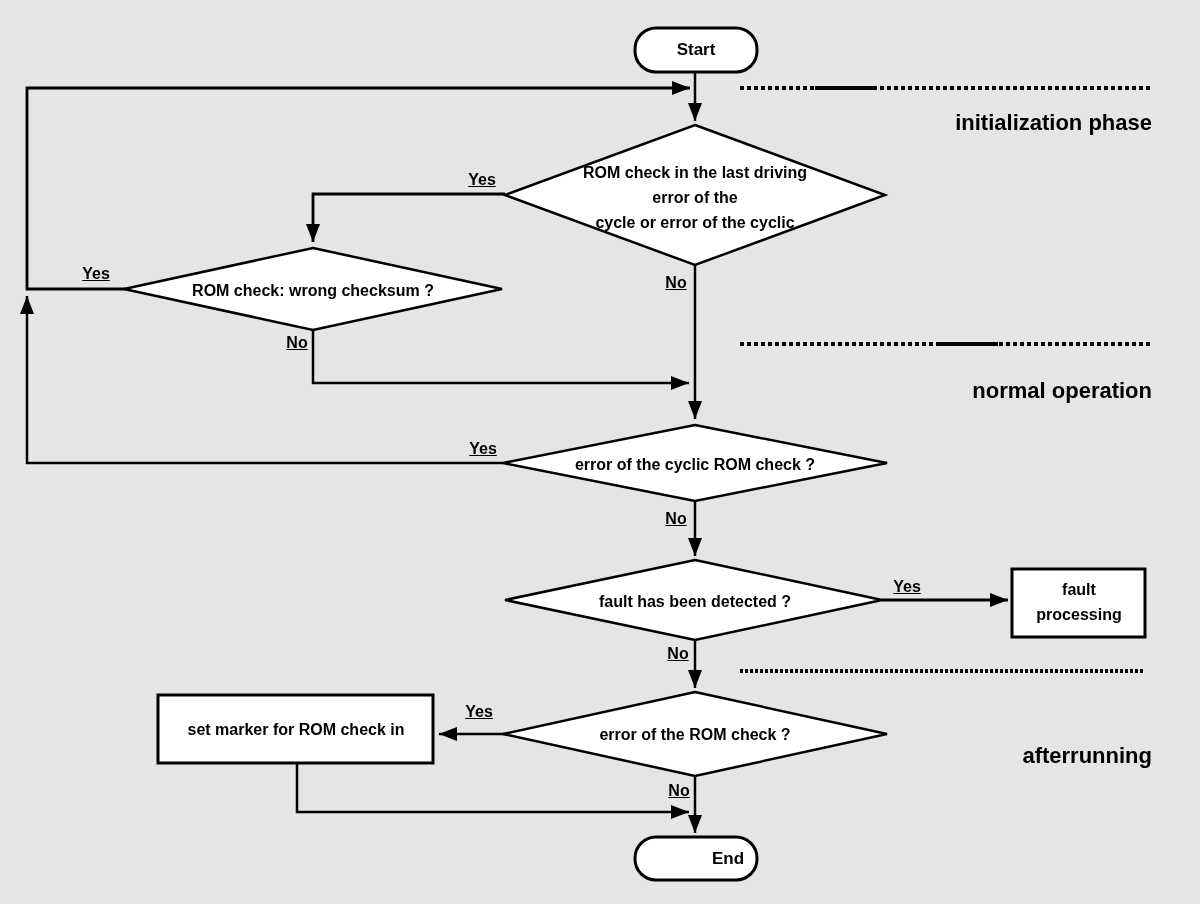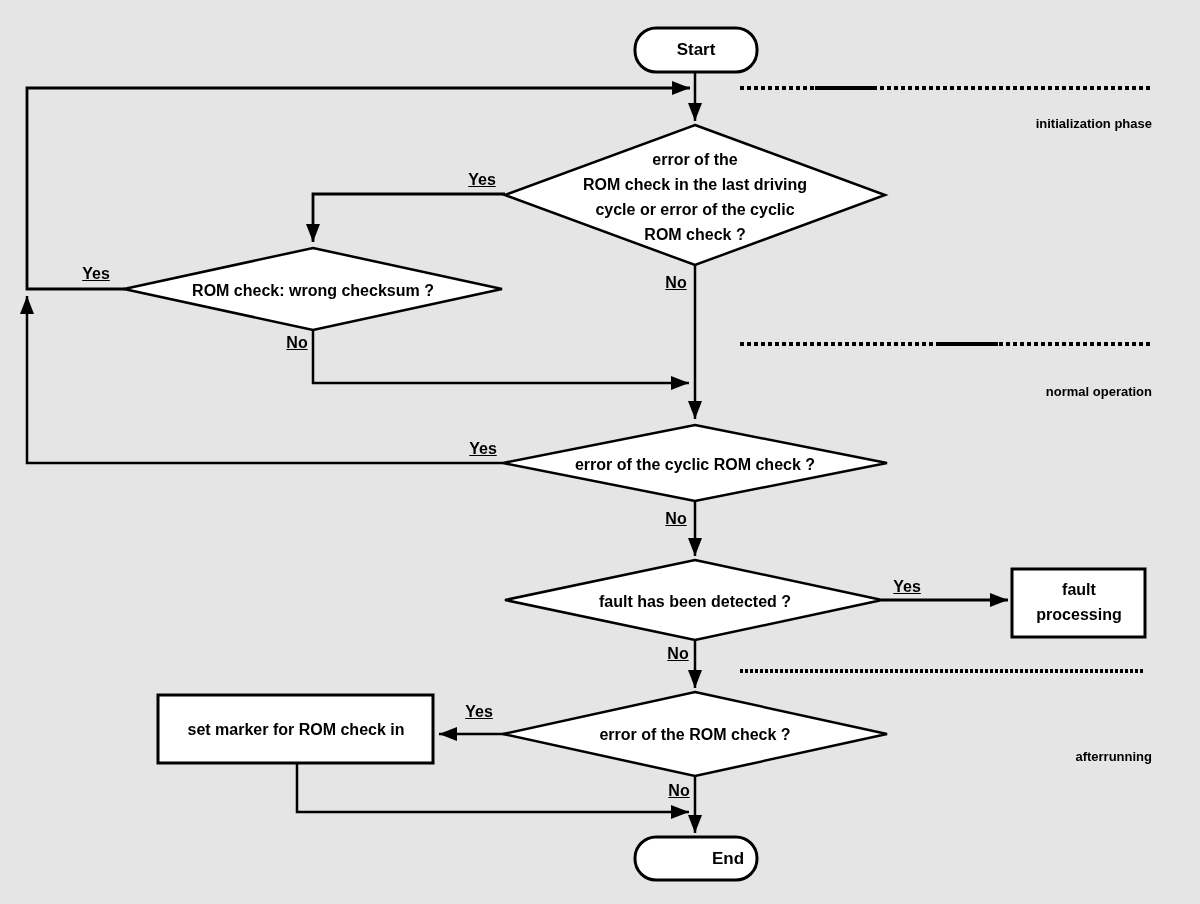--- a/index.html
+++ b/index.html
@@ -7,21 +7,21 @@
     position:relative;width:1200px;height:904px;background:#e5e5e5;
     font-family:"Liberation Sans",sans-serif;color:#000;overflow:hidden;
   }
   .stage svg{position:absolute;left:0;top:0;}
   .txt{position:absolute;transform:translate(-50%,-50%);text-align:center;
        font-weight:700;white-space:nowrap;}
   .node-text{font-size:16px;line-height:25px;}
   .terminal-label{font-size:17px;}
   .branch-label{font-size:16px;text-decoration:underline;}
   .phase-label{position:absolute;transform:translate(-100%,-50%);
-       font-weight:700;font-size:13px;white-space:nowrap;text-align:center;}
+       font-weight:700;font-size:22px;white-space:nowrap;text-align:center;}
 </style>
 </head>
 <body>
 
 <div class="stage">
 
   <svg width="1200" height="904" viewBox="0 0 1200 904">
     <defs>
       <marker id="arw" viewBox="0 0 18 14" refX="18" refY="7" markerWidth="18" markerHeight="14" orient="auto" markerUnits="userSpaceOnUse">
         <path d="M0,0 L18,7 L0,14 Z" fill="#000"></path>
@@ -65,24 +65,23 @@
     <polygon points="695,560 882,600 695,640 505,600" fill="#fff" stroke="#000" stroke-width="2.5"></polygon>
     <polygon points="695,692 887,734 695,776 503,734" fill="#fff" stroke="#000" stroke-width="2.5"></polygon>
     <rect x="1012" y="569" width="133" height="68" fill="#fff" stroke="#000" stroke-width="3"></rect>
     <rect x="158" y="695" width="275" height="68" fill="#fff" stroke="#000" stroke-width="3"></rect>
     <rect x="635" y="837" width="122" height="43" rx="21" ry="21" fill="#fff" stroke="#000" stroke-width="3"></rect>
   </svg>
 
   <div class="txt terminal-label" style="left:696px;top:50px">Start</div>
 
   <div class="txt node-text" style="left:695px;top:197px">
+    <div>ROM check in the last driving</div>
     <div>error of the</div>
-    <div>ROM check in the last driving</div>
     <div>cycle or error of the cyclic</div>
-    <div>ROM check ?</div>
   </div>
 
   <div class="txt node-text" style="left:313px;top:290px">ROM check: wrong checksum ?</div>
 
   <div class="txt node-text" style="left:695px;top:464px">error of the cyclic ROM check ?</div>
 
   <div class="txt node-text" style="left:695px;top:601px">fault has been detected ?</div>
 
   <div class="txt node-text" style="left:695px;top:734px">error of the ROM check ?</div>
 

